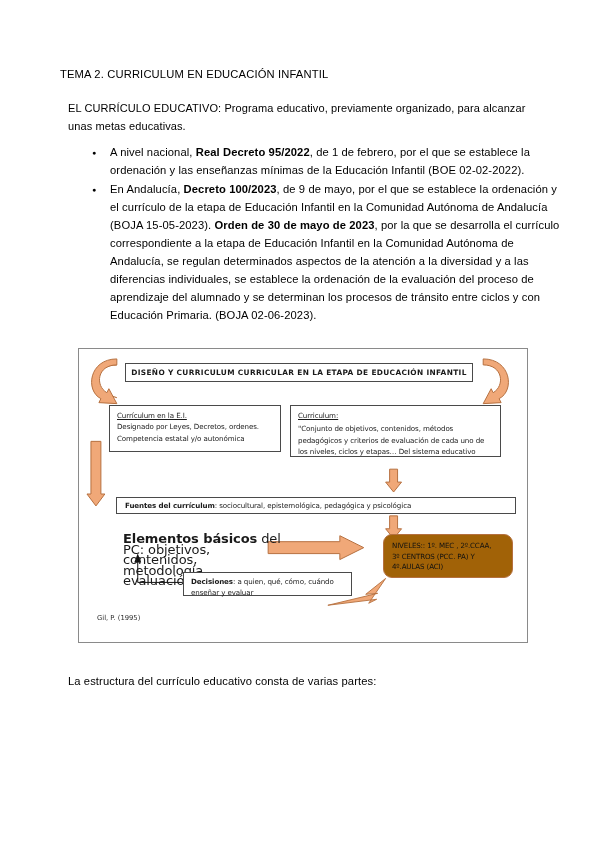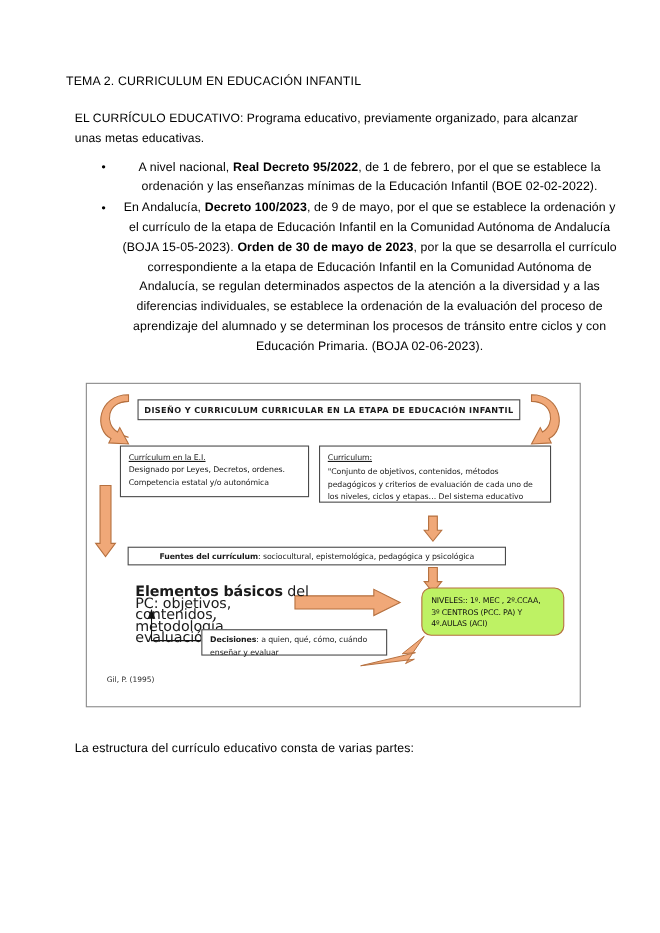--- a/index.html
+++ b/index.html
@@ -47,21 +47,21 @@
     margin: 0;
     padding: 0 0 0 26px;
     list-style: none;
   }
   ul.bullets li {
     position: relative;
     font-size: 11.2px;
     line-height: 18px;
     letter-spacing: 0.1px;
     margin-bottom: 1px;
-    text-align: center;
+    text-align: left;
   }
   ul.bullets li::before {
     content: "\25CF";
     position: absolute;
     left: -18px;
     top: -0.5px;
     font-size: 7px;
     line-height: 19px;
   }
   b { font-weight: bold; }
@@ -120,26 +120,25 @@
   }
   .dg-right {
     left: 211px;
     top: 56px;
     width: 211px;
     height: 52px;
   }
   .dg-fuentes {
     left: 37px;
     top: 148px;
-    width: 344px;
+    width: 400px;
     height: 17px;
     padding: 0 8px;
     display: flex;
     align-items: center;
-    justify-content: center;
   }
   .dg-decisiones {
     left: 104px;
     top: 223px;
     width: 169px;
     height: 24px;
     padding: 3px 7px;
   }
   .dg-elementos {
     position: absolute;
@@ -160,21 +159,21 @@
   }
   .u { text-decoration: underline; }
   .bld { font-weight: bold; }
 
   .dg-niveles {
     position: absolute;
     left: 304px;
     top: 185px;
     width: 130px;
     height: 44px;
-    background: #bef264;
+    background: #a16207;
     border: 1.1px solid #b5703f;
     border-radius: 9px;
     font-size: 7.1px;
     line-height: 10.6px;
     letter-spacing: -0.15px;
     color: #111111;
     padding: 6px 7px 0 8px;
   }
 
   svg.dg-svg {

